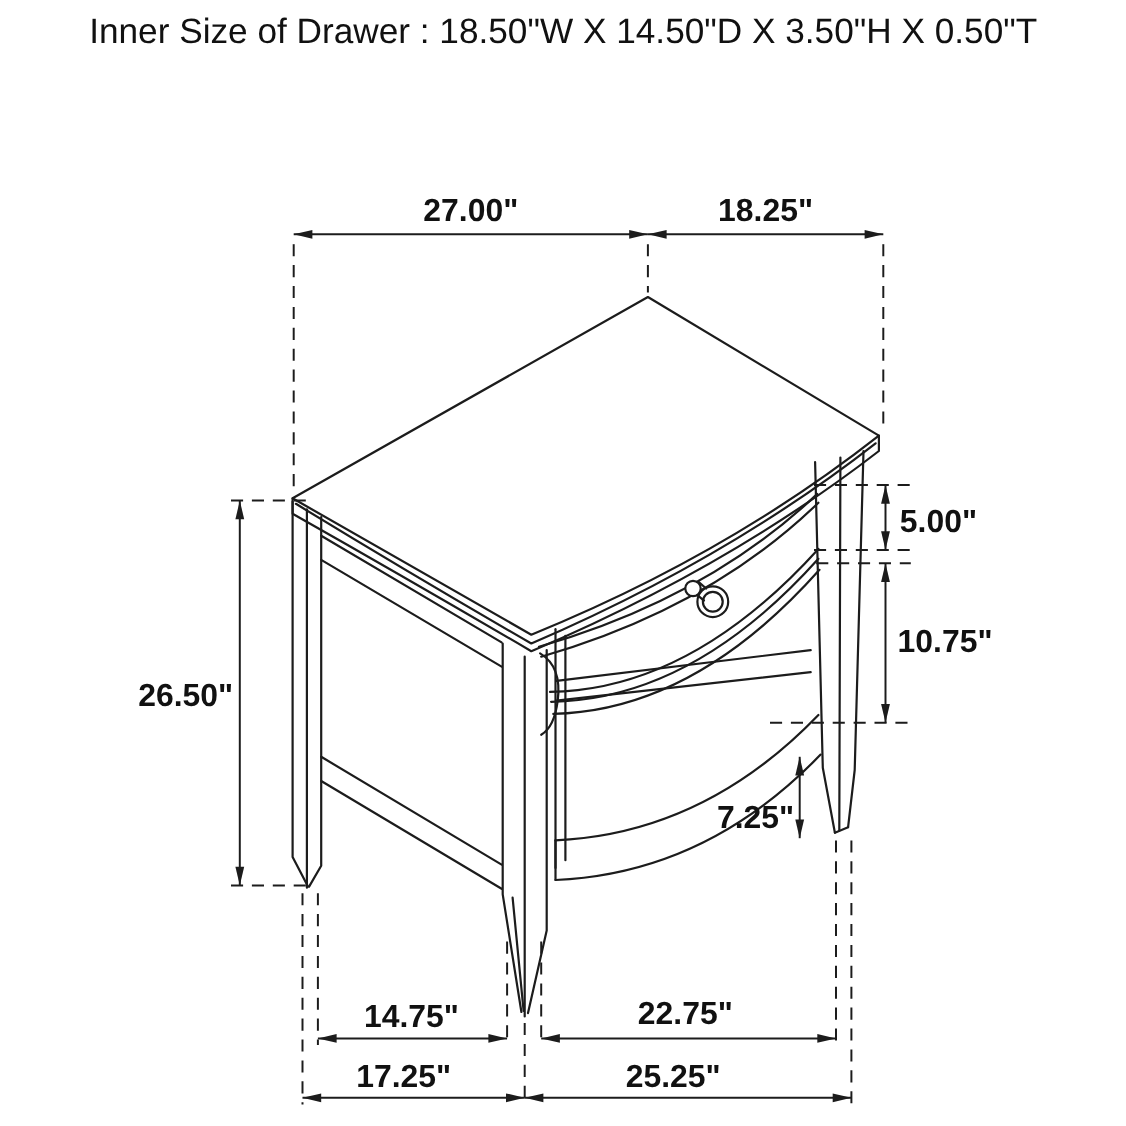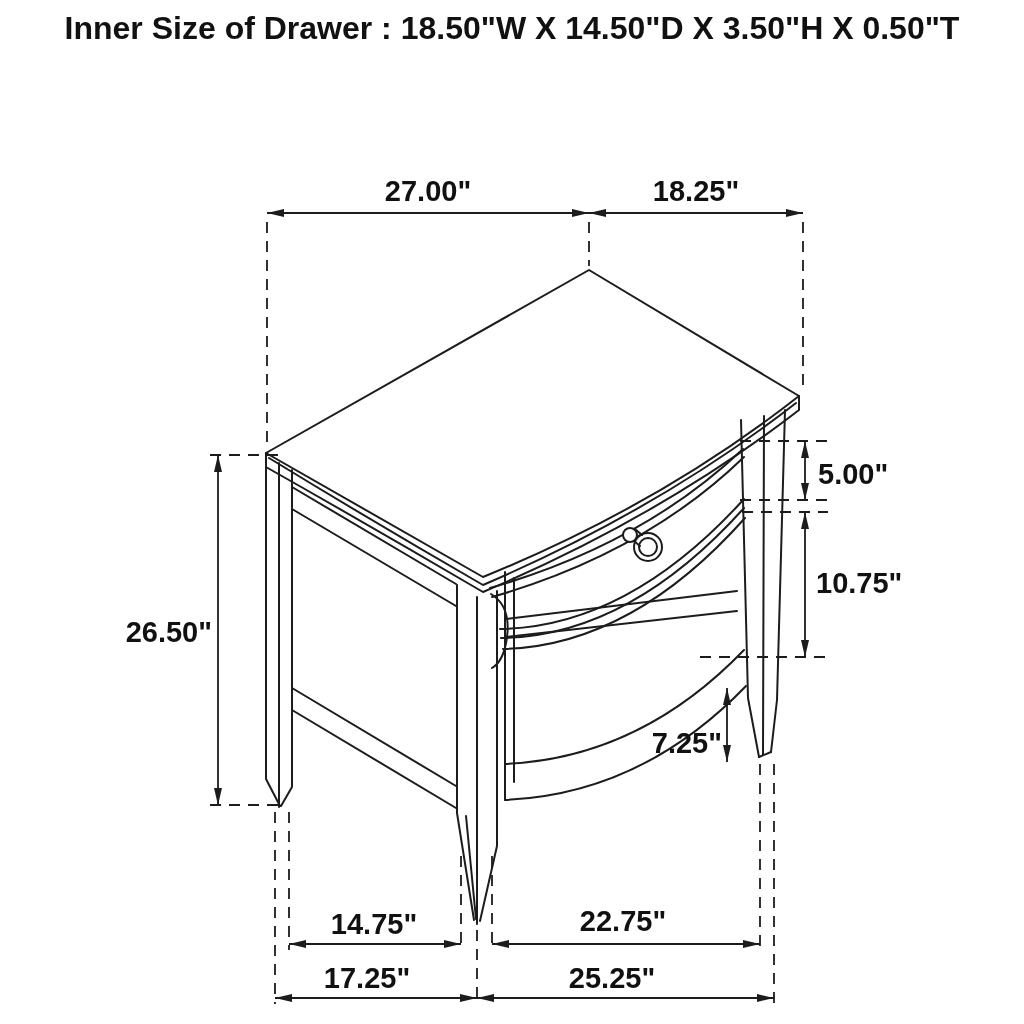--- a/index.html
+++ b/index.html
@@ -1,19 +1,19 @@
 <!DOCTYPE html>
 <html><head>
 <meta charset="utf-8">
 <style>
   html,body{margin:0;padding:0;background:#ffffff;}
   body{width:1024px;height:1024px;position:relative;overflow:hidden;
        font-family:"Liberation Sans",sans-serif;}
   .title{position:absolute;top:10px;left:0;width:1024px;text-align:center;
-         font-size:32px;font-weight:bold;color:#111;letter-spacing:0px;
+         font-size:32px;font-weight:normal;color:#111;letter-spacing:0px;
          white-space:nowrap;}
   svg{position:absolute;top:0;left:0;}
   .draw{stroke:#1c1c1c;stroke-width:2;fill:none;stroke-linejoin:round;stroke-linecap:round;}
   .face{stroke:#1c1c1c;stroke-width:2;fill:#ffffff;stroke-linejoin:round;}
   .dash{stroke:#1c1c1c;stroke-width:1.8;fill:none;stroke-dasharray:11 8;}
   .dim{stroke:#1c1c1c;stroke-width:1.8;fill:none;}
   .lbl{font-family:"Liberation Sans",sans-serif;font-weight:bold;font-size:29px;fill:#111;}
 </style>
 </head>
 <body>

